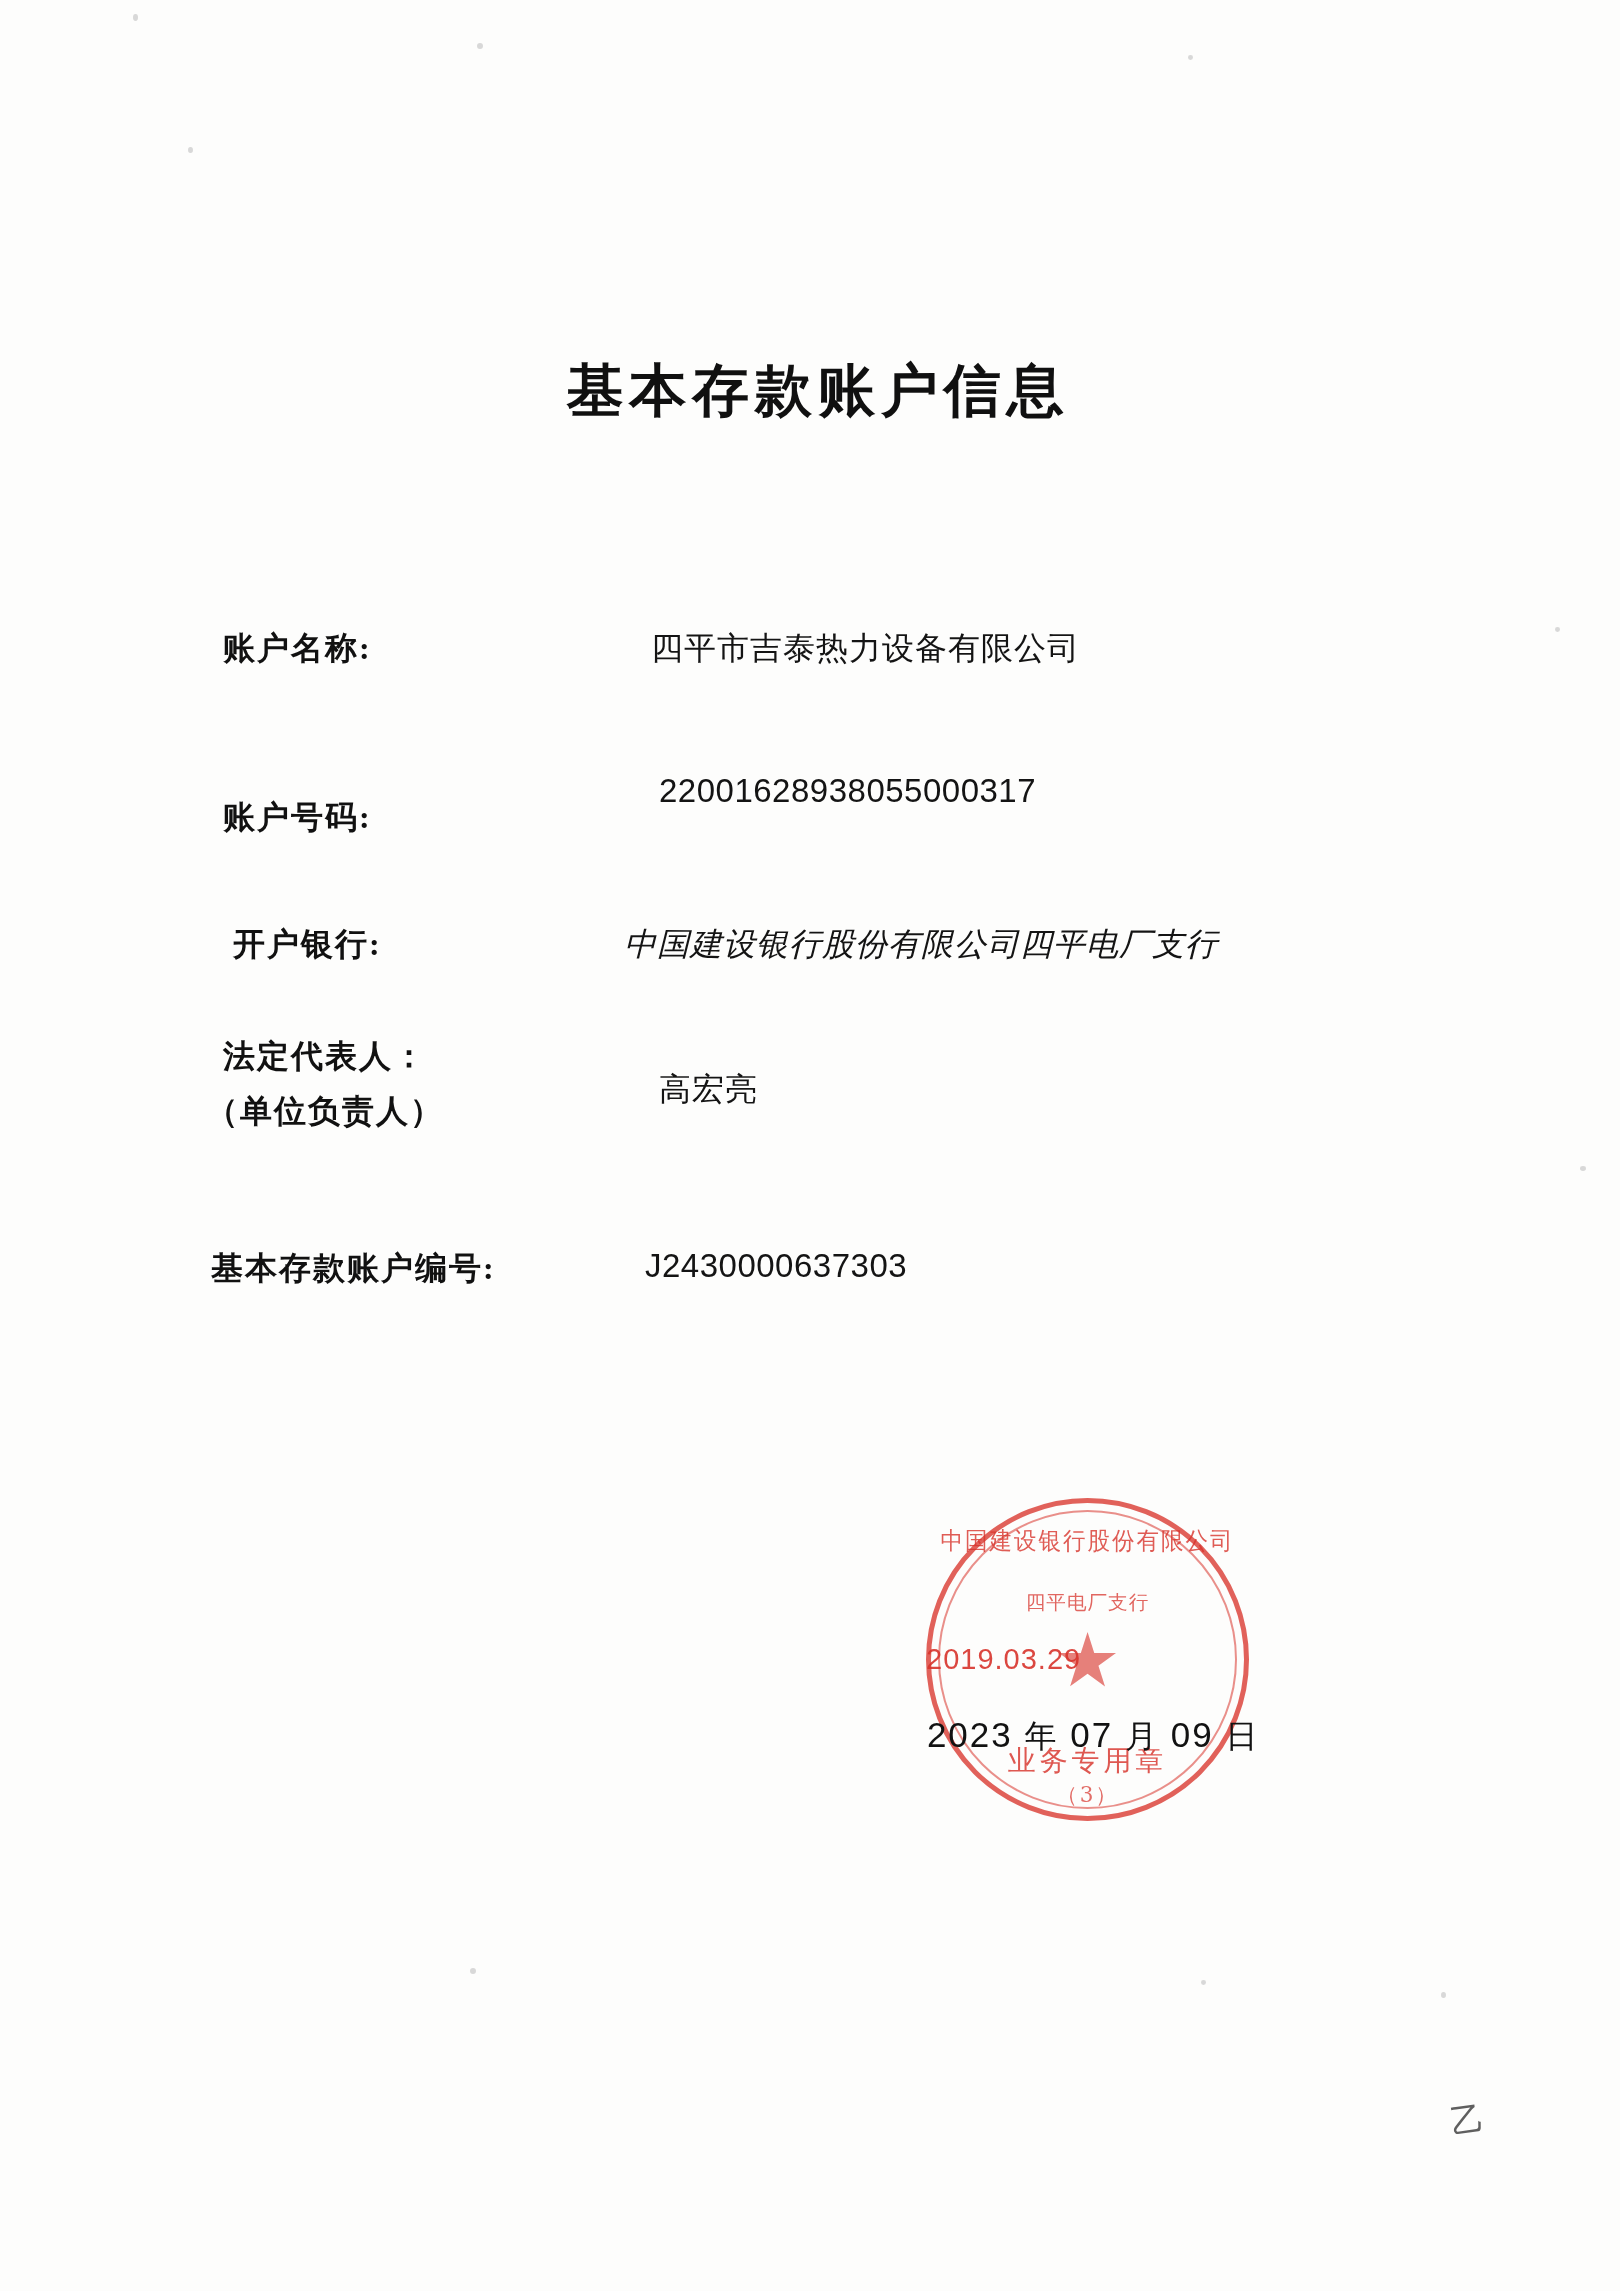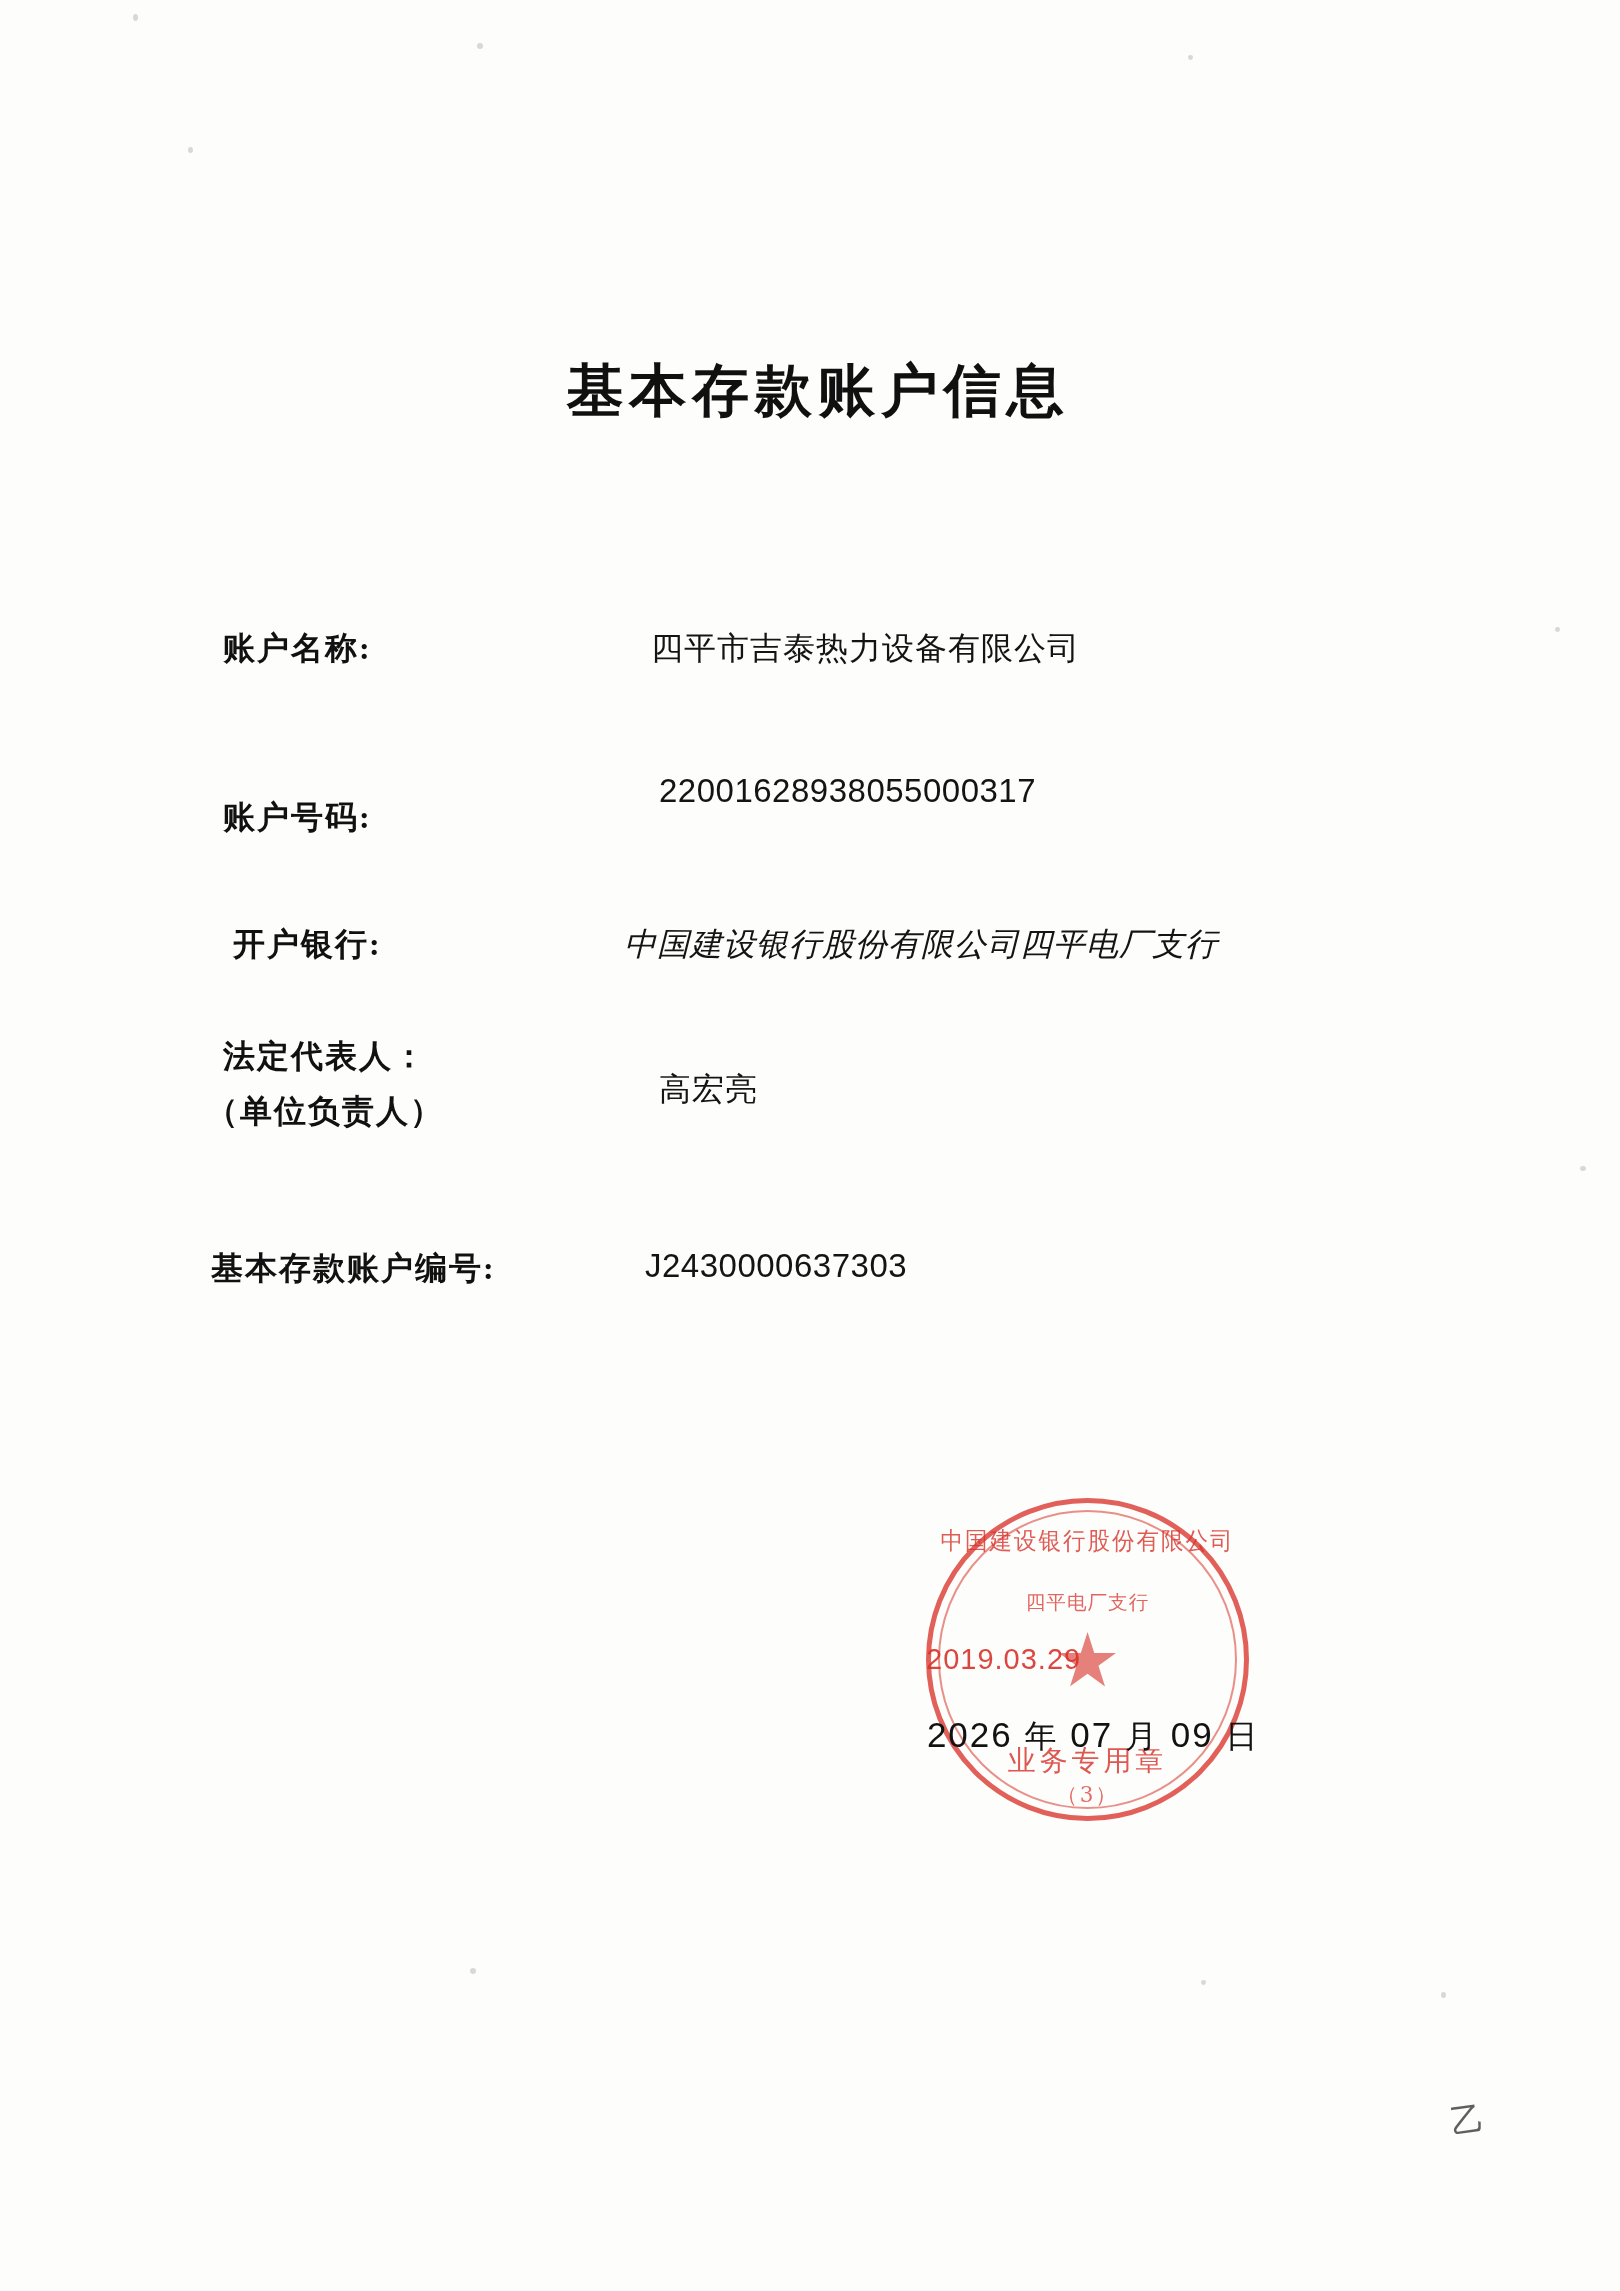--- a/index.html
+++ b/index.html
@@ -240,19 +240,19 @@
     <div class="seal-ring inner"></div>
     <div class="seal-arc">中国建设银行股份有限公司</div>
     <div class="seal-sub">四平电厂支行</div>
     <div class="seal-star">★</div>
     <div class="seal-date">2019.03.29</div>
     <div class="seal-bottom">业务专用章</div>
     <div class="seal-bottom2">（3）</div>
   </div>
 
   <div class="date-line">
-    <span>2026</span><span class="cn">年</span><span>07</span><span class="cn">月</span><span>09</span><span class="cn">日</span>
+    <span>2023</span><span class="cn">年</span><span>07</span><span class="cn">月</span><span>09</span><span class="cn">日</span>
   </div>
 
   <div class="pen-mark">乙</div>
 
 </div>
 
 
 </body></html>

